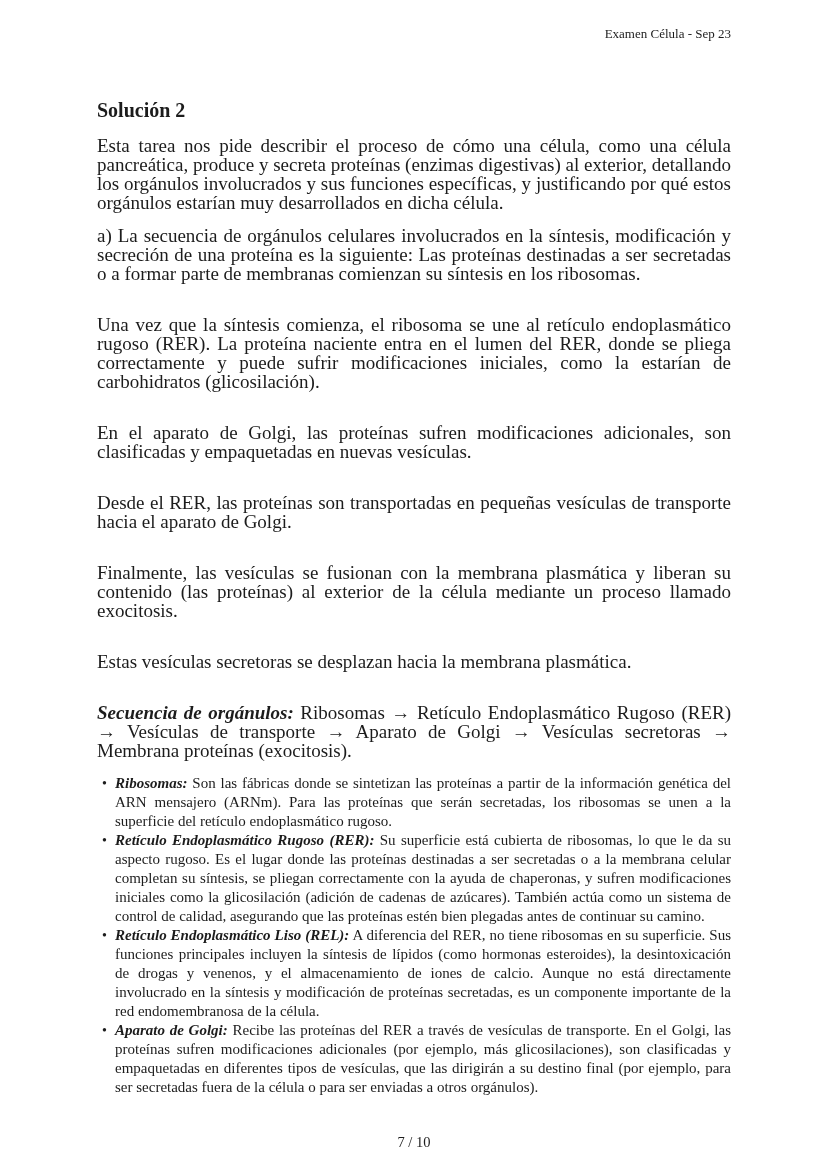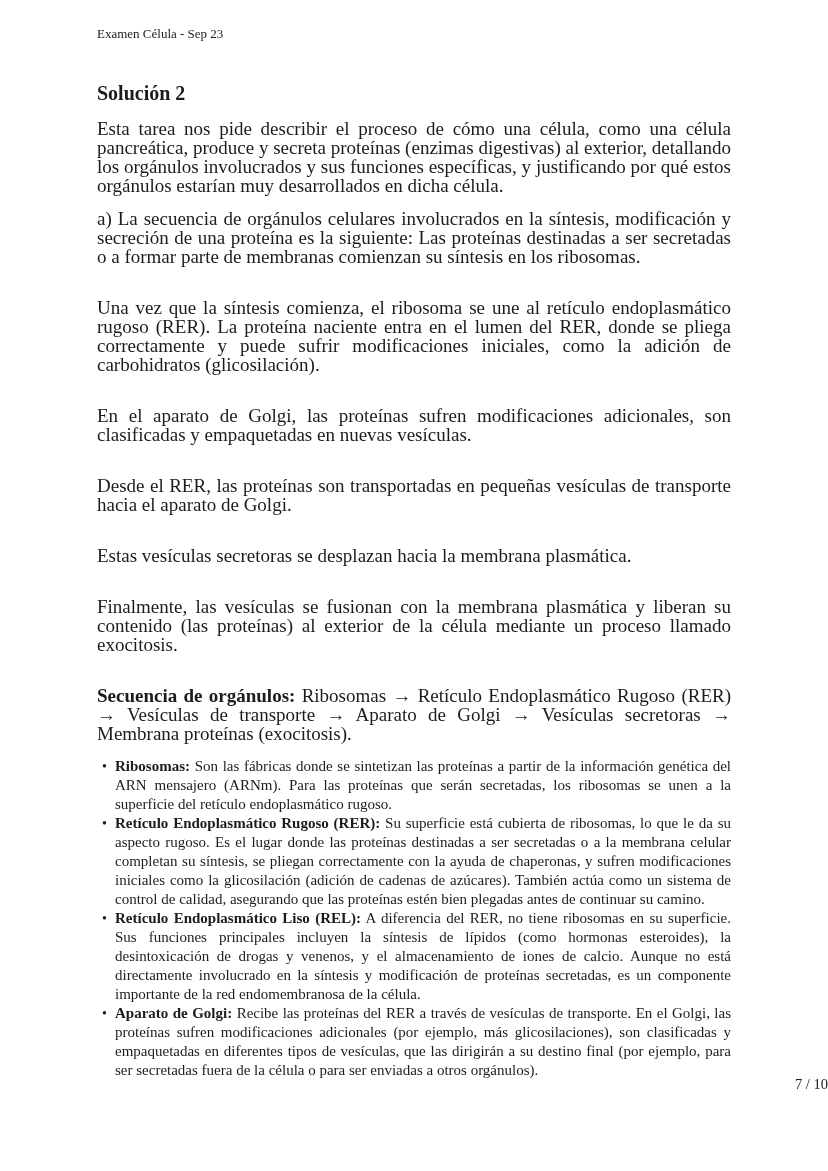--- a/index.html
+++ b/index.html
@@ -13,40 +13,42 @@
     position: relative;
     font-family: "Liberation Serif", serif;
     color: #1c1c1c;
     overflow: hidden;
   }
   .page {
     padding: 0 97px;
   }
   .header {
     padding-top: 26px;
+    text-align: right;
     font-size: 13px;
     line-height: 16px;
   }
   .title {
     font-size: 20px;
     font-weight: bold;
-    margin: 39px 0 0 0;
+    margin: 56px 0 0 0;
     line-height: 24px;
   }
   .para {
     font-size: 19px;
     line-height: 19px;
     text-align: justify;
     margin: 14px 0 0 0;
   }
   .para.gap {
     margin-top: 32px;
   }
   .bold-lead {
     font-weight: bold;
+    font-style: italic;
   }
   ul.bullets {
     margin: 14px 0 0 0;
     padding: 0 0 0 18px;
     list-style: none;
   }
   ul.bullets li {
     position: relative;
     font-size: 15px;
     line-height: 19px;
@@ -55,50 +57,50 @@
   }
   ul.bullets li .bullet-marker {
     position: absolute;
     left: -13px;
     top: 0;
     font-size: 14px;
   }
   .footer {
     position: absolute;
     left: 0;
-    top: 1076px;
+    top: 1134px;
     width: 828px;
-    text-align: right;
+    text-align: center;
     font-size: 14.5px;
   }
 </style>
 </head>
 <body>
 
 <div class="page">
 
   <div class="header">
     <span>Examen Célula - Sep 23</span>
   </div>
 
   <h1 class="title">Solución 2</h1>
 
   <p class="para">Esta tarea nos pide describir el proceso de cómo una célula, como una célula pancreática, produce y secreta proteínas (enzimas digestivas) al exterior, detallando los orgánulos involucrados y sus funciones específicas, y justificando por qué estos orgánulos estarían muy desarrollados en dicha célula.</p>
 
   <p class="para">a) La secuencia de orgánulos celulares involucrados en la síntesis, modificación y secreción de una proteína es la siguiente: Las proteínas destinadas a ser secretadas o a formar parte de membranas comienzan su síntesis en los ribosomas.</p>
 
-  <p class="para gap">Una vez que la síntesis comienza, el ribosoma se une al retículo endoplasmático rugoso (RER). La proteína naciente entra en el lumen del RER, donde se pliega correctamente y puede sufrir modificaciones iniciales, como la adición de carbohidratos (glicosilación).</p>
+  <p class="para gap">Una vez que la síntesis comienza, el ribosoma se une al retículo endoplasmático rugoso (RER). La proteína naciente entra en el lumen del RER, donde se pliega correctamente y puede sufrir modificaciones iniciales, como la estarían de carbohidratos (glicosilación).</p>
 
   <p class="para gap">En el aparato de Golgi, las proteínas sufren modificaciones adicionales, son clasificadas y empaquetadas en nuevas vesículas.</p>
 
   <p class="para gap">Desde el RER, las proteínas son transportadas en pequeñas vesículas de transporte hacia el aparato de Golgi.</p>
 
+  <p class="para gap">Finalmente, las vesículas se fusionan con la membrana plasmática y liberan su contenido (las proteínas) al exterior de la célula mediante un proceso llamado exocitosis.</p>
+
   <p class="para gap">Estas vesículas secretoras se desplazan hacia la membrana plasmática.</p>
-
-  <p class="para gap">Finalmente, las vesículas se fusionan con la membrana plasmática y liberan su contenido (las proteínas) al exterior de la célula mediante un proceso llamado exocitosis.</p>
 
   <p class="para gap">
     <b class="bold-lead">Secuencia de orgánulos:</b>
     <span>Ribosomas → Retículo Endoplasmático Rugoso (RER) → Vesículas de transporte → Aparato de Golgi → Vesículas secretoras → Membrana proteínas (exocitosis).</span>
   </p>
 
 
   <ul class="bullets">
 
     <li>

